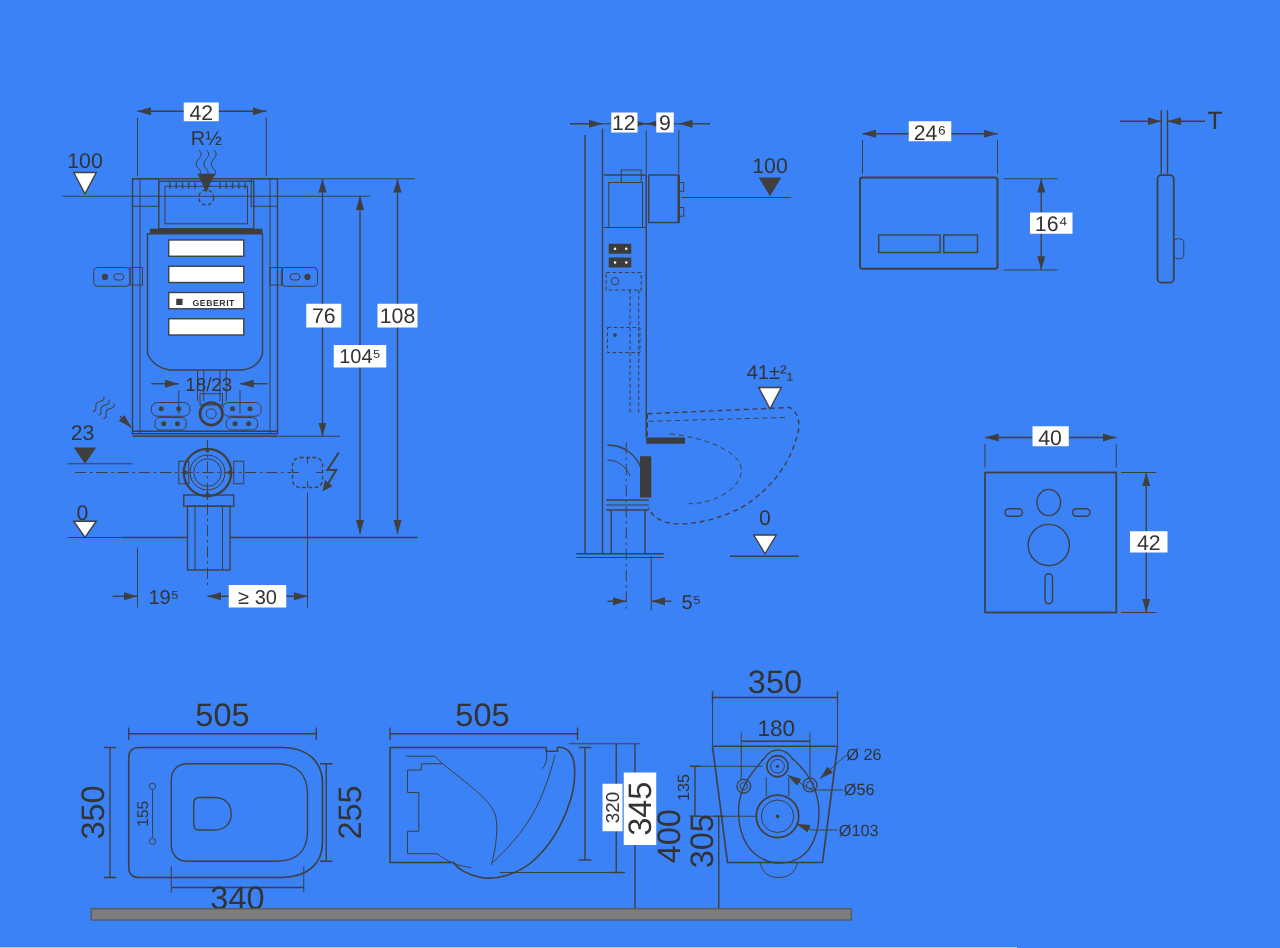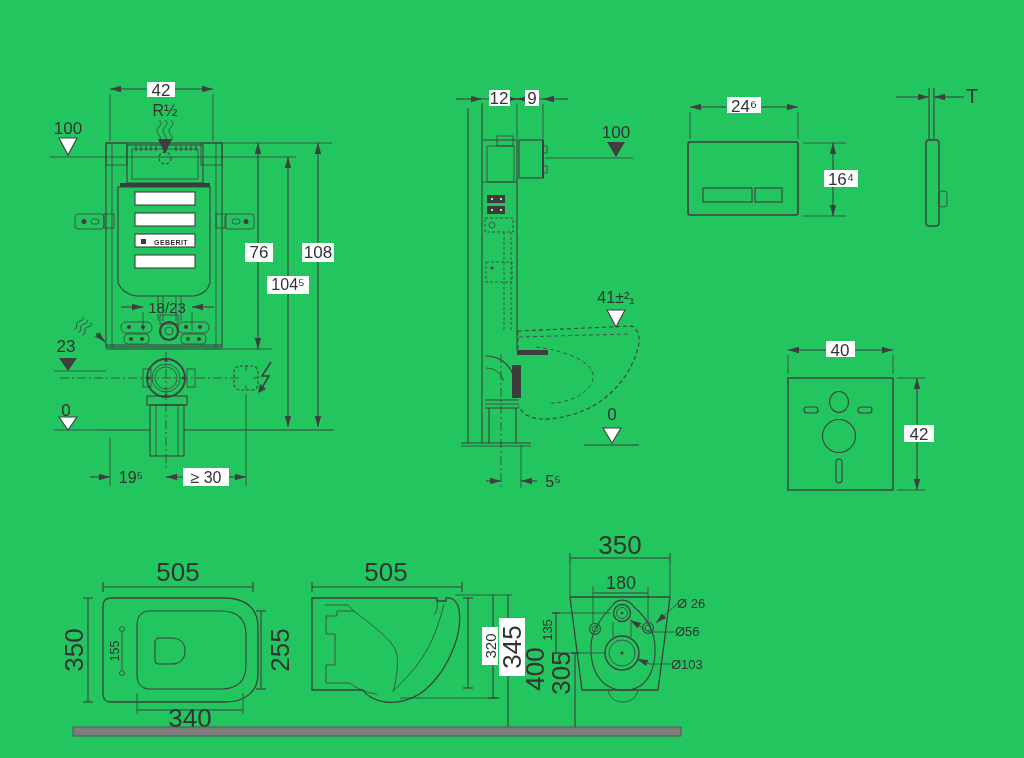--- a/index.html
+++ b/index.html
@@ -1,16 +1,16 @@
 <!DOCTYPE html>
 <html><head>
 <meta charset="utf-8">
 <style>
   html,body{margin:0;padding:0;background:#ffffff;}
-  .stage{position:relative;width:1024px;height:758px;background:#22c55e;overflow:hidden;text-decoration:underline;}
+  .stage{position:relative;width:1024px;height:758px;background:#3b82f6;overflow:hidden;text-decoration:underline;}
   svg{display:block;}
   svg line, svg path, svg rect, svg circle, svg ellipse, svg polyline, svg polygon{
     stroke:#3f3f3f; fill:none; stroke-width:1.1;
   }
   svg .thin{stroke-width:0.8;}
   svg .dsh{stroke-dasharray:4 3;}
   svg .dsh2{stroke-dasharray:3 2;}
   svg .cl{stroke-dasharray:9 3 2 3; stroke-width:0.8;}
   svg .f{fill:#3f3f3f; stroke:none;}
   svg .dark{fill:#3c3c3c; stroke:none;}

